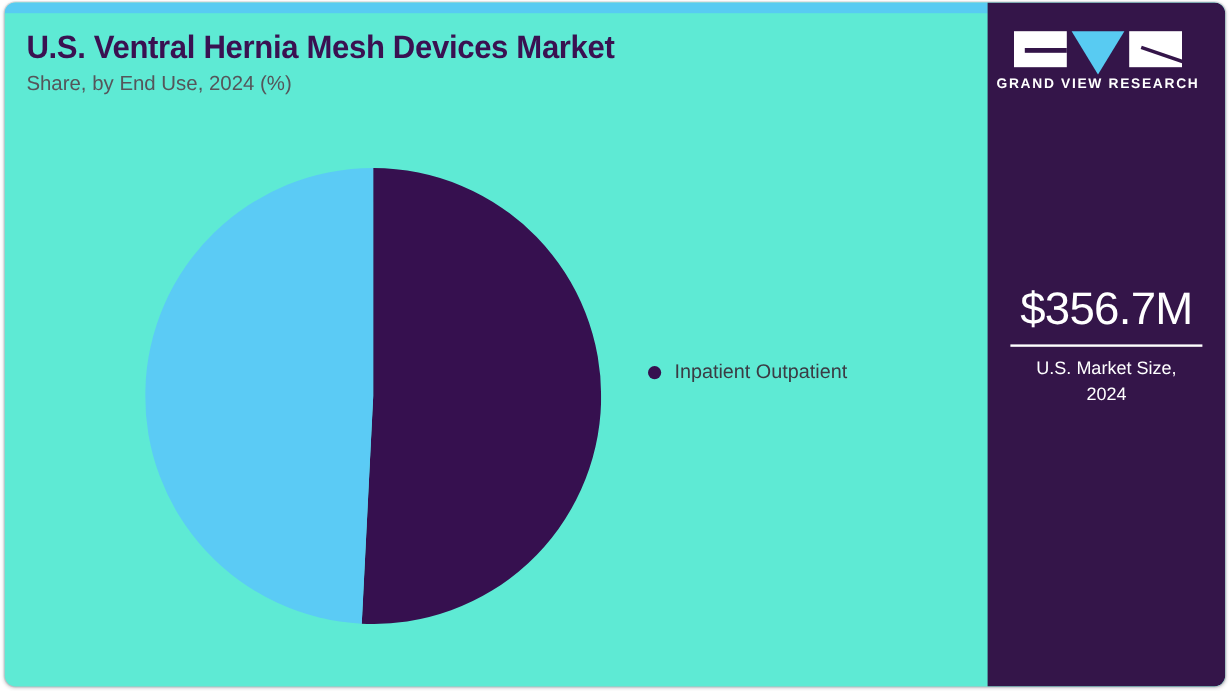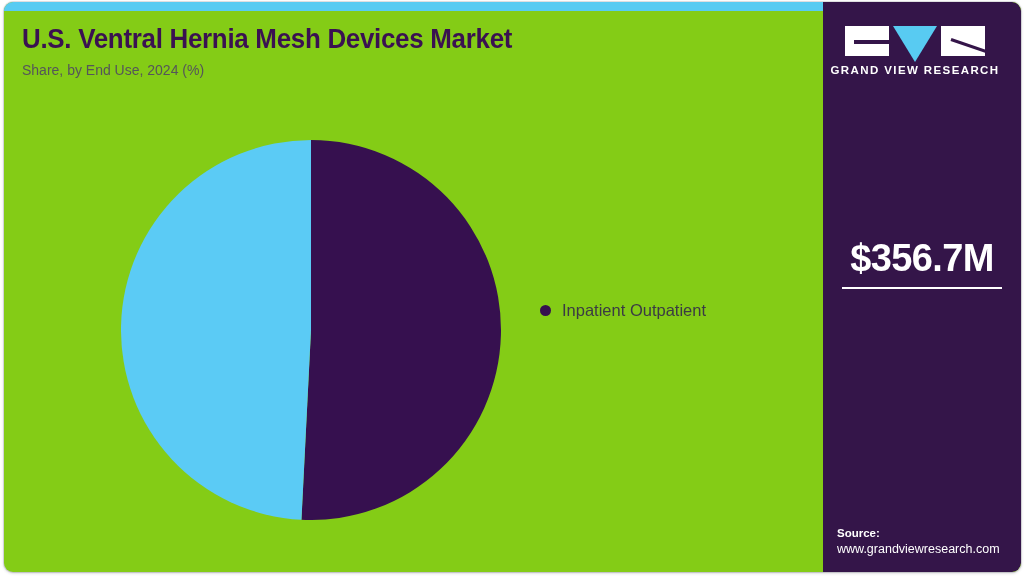--- a/index.html
+++ b/index.html
@@ -14,21 +14,21 @@
     font-family: "Liberation Sans", sans-serif;
     overflow: hidden;
   }
 
   #card {
     position: absolute;
     left: 4px;
     top: 2px;
     width: 1017px;
     height: 570px;
-    background: #84cc16;
+    background: #5eead4;
     border-radius: 9px;
     box-shadow: 0 1px 3px rgba(60,60,70,0.30), 0 0 0 1px rgba(180,180,190,0.35);
     overflow: hidden;
   }
 
   
   #accent-bar {
     position: absolute;
     left: 0;
     top: 0;
@@ -49,21 +49,21 @@
     font-weight: bold;
     color: #3a1151;
     letter-spacing: -0.3px;
     line-height: 34px;
     font-family: "Liberation Sans Narrow", "Liberation Sans", sans-serif;
     transform: scaleX(0.96);
     transform-origin: left center;
     white-space: nowrap;
   }
   #chart-subtitle {
-    font-size: 14px;
+    font-size: 17px;
     color: #55555a;
     line-height: 22px;
     margin-top: 3px;
     white-space: nowrap;
   }
 
   
   #plot-area {
     position: absolute;
     left: 0;
@@ -183,21 +183,21 @@
   #stat-block {
     position: absolute;
     left: 0;
     top: 234px;
     width: 198px;
     text-align: center;
   }
   #stat-value {
     color: #ffffff;
     font-size: 38px;
-    font-weight: bold;
+    font-weight: normal;
     letter-spacing: -0.6px;
     line-height: 44px;
     font-family: "Liberation Sans Narrow", "Liberation Sans", sans-serif;
   }
   #stat-divider {
     width: 160px;
     height: 1.5px;
     background: #ffffff;
     margin: 7px auto 8px auto;
   }
@@ -266,22 +266,19 @@
         <span class="logo-g"></span>
         <span class="logo-v"></span>
         <span class="logo-r"></span>
       </div>
       <div id="logo-text">GRAND VIEW RESEARCH</div>
     </div>
 
     <div id="stat-block">
       <div id="stat-value">$356.7M</div>
       <div id="stat-divider"></div>
-    </div>
-
-    <div id="source-block">
-      <div id="source-label">Source:</div>
-      <div id="source-url">www.grandviewresearch.com</div>
-    </div>
+      <div id="stat-caption">U.S. Market Size, 2024</div>
+    </div>
+
 
   </div>
 
 </div>
 
 </body></html>

